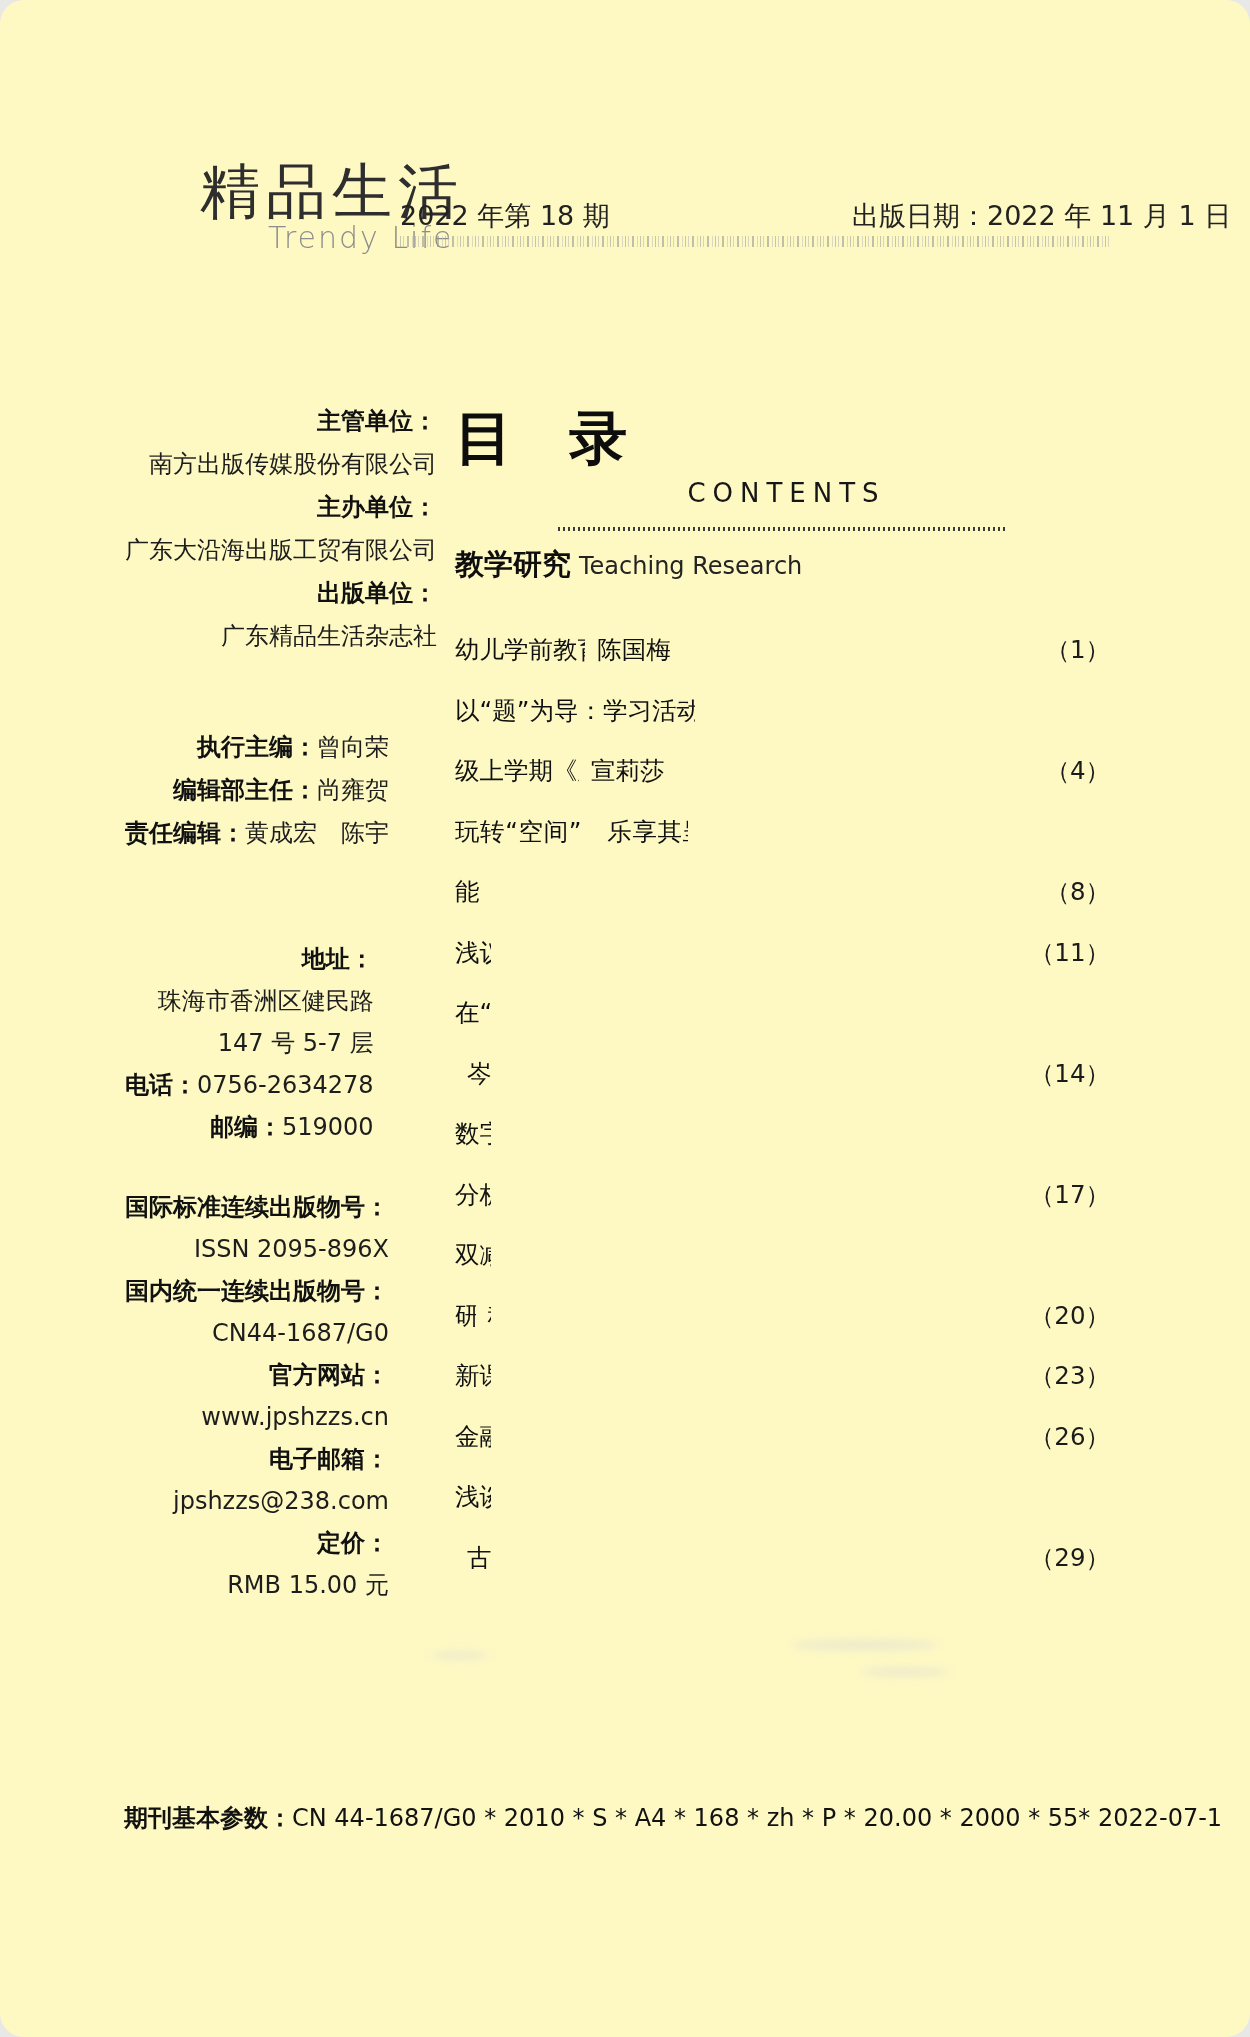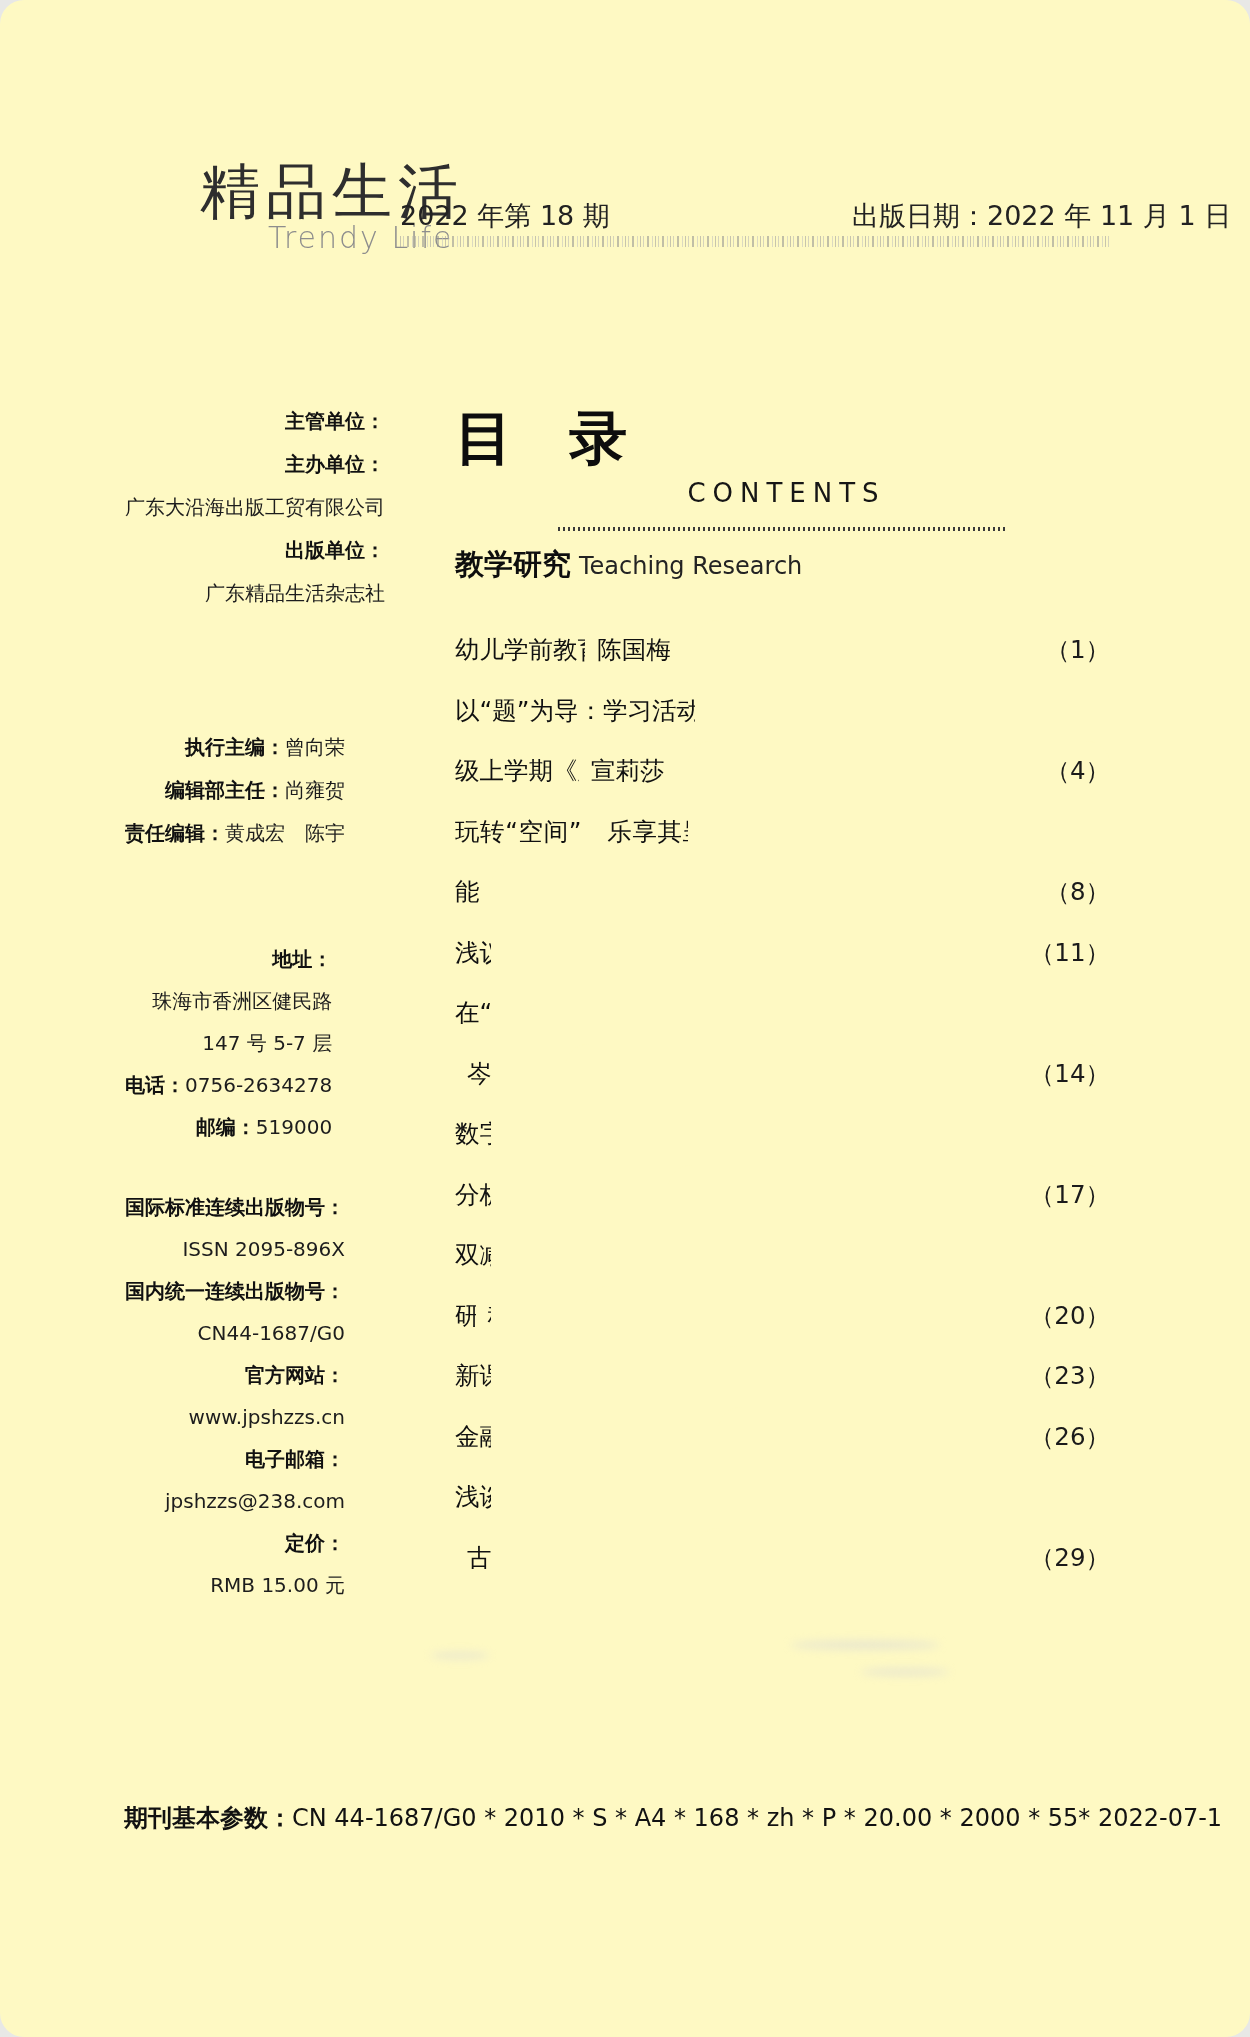--- a/index.html
+++ b/index.html
@@ -41,21 +41,21 @@
       #c0c0c0 12px 13px, transparent 13px 15px);
     opacity:.55;
   }
   
   .sidebar{position:absolute;left:125px;top:0;width:330px;}
   .sb-block{position:absolute;left:0;}
   .sb-b1{top:400px;}
   .sb-b2{top:726px;}
   .sb-b3{top:938px;}
   .sb-b4{top:1186px;}
-  .sb-line{height:43px;line-height:43px;font-size:20px;white-space:nowrap;}
+  .sb-line{height:43px;line-height:43px;font-size:24px;white-space:nowrap;}
   .sb-b3 .sb-line,.sb-b4 .sb-line{height:42px;line-height:42px;}
   .sb-label{font-weight:700;color:#111;}
   .sb-text{font-weight:400;color:#1d1d1d;}
   
   .toc{position:absolute;left:455px;top:0;width:655px;}
   .toc-title-cn{
     position:absolute;left:0;top:400px;width:655px;
     text-align:left;font-size:58px;font-weight:700;letter-spacing:18px;color:#0d0d0d;
   }
   .toc-title-en{
@@ -103,20 +103,21 @@
   <div class="logo-cn">精品生活</div>
   <div class="logo-en">Trendy Life</div>
   <div class="issue">2022 年第 18 期</div>
   <div class="pubdate">出版日期：2022 年 11 月 1 日</div>
   <div class="barcode"></div>
 
   <div class="sidebar">
 
     <div class="sb-block sb-b1">
       <div class="sb-line"><span class="sb-label">主管单位：</span><span class="sb-text"></span></div>
+      <div class="sb-line"><span class="sb-label"></span><span class="sb-text">南方出版传媒股份有限公司</span></div>
       <div class="sb-line"><span class="sb-label">主办单位：</span><span class="sb-text"></span></div>
       <div class="sb-line"><span class="sb-label"></span><span class="sb-text">广东大沿海出版工贸有限公司</span></div>
       <div class="sb-line"><span class="sb-label">出版单位：</span><span class="sb-text"></span></div>
       <div class="sb-line"><span class="sb-label"></span><span class="sb-text">广东精品生活杂志社</span></div>
     </div>
 
     <div class="sb-block sb-b2">
       <div class="sb-line"><span class="sb-label">执行主编：</span><span class="sb-text">曾向荣</span></div>
       <div class="sb-line"><span class="sb-label">编辑部主任：</span><span class="sb-text">尚雍贺</span></div>
       <div class="sb-line"><span class="sb-label">责任编辑：</span><span class="sb-text">黄成宏　陈宇</span></div>

